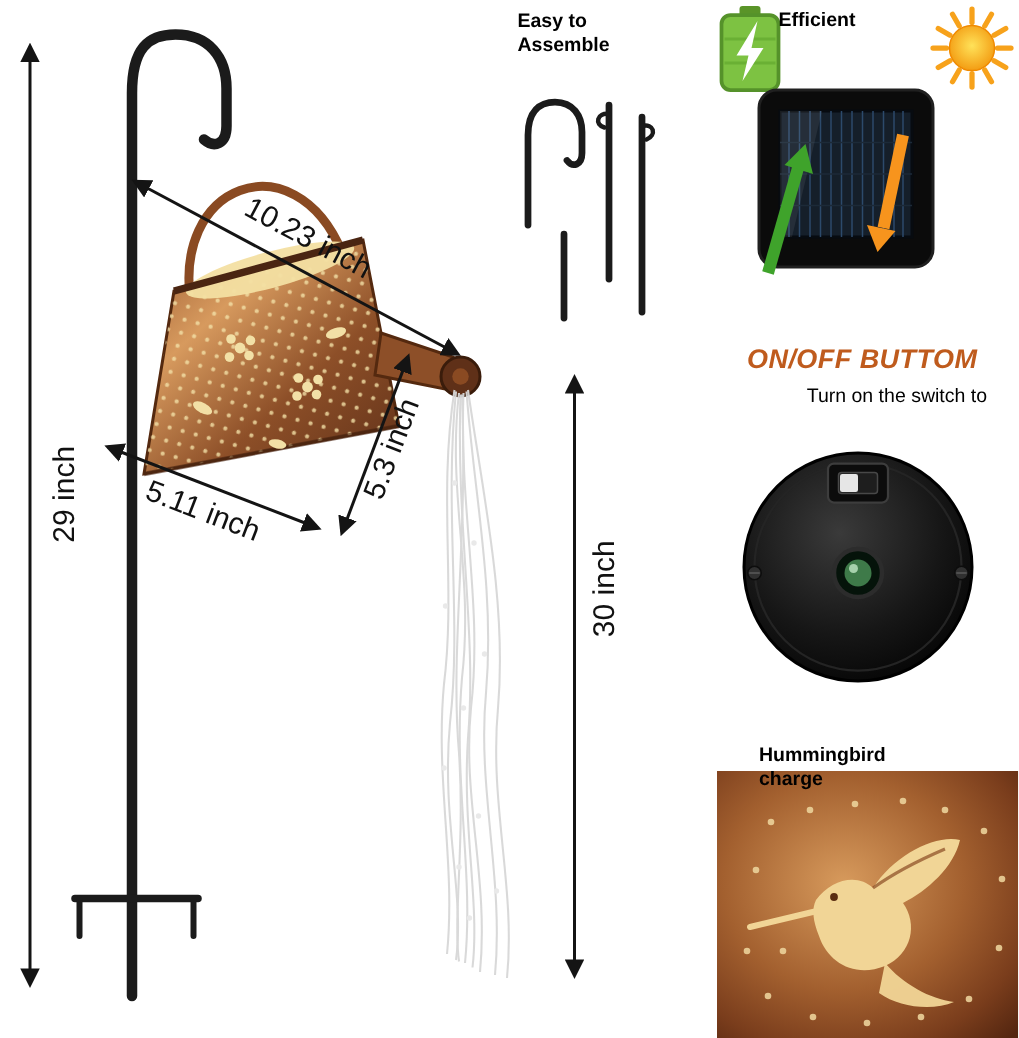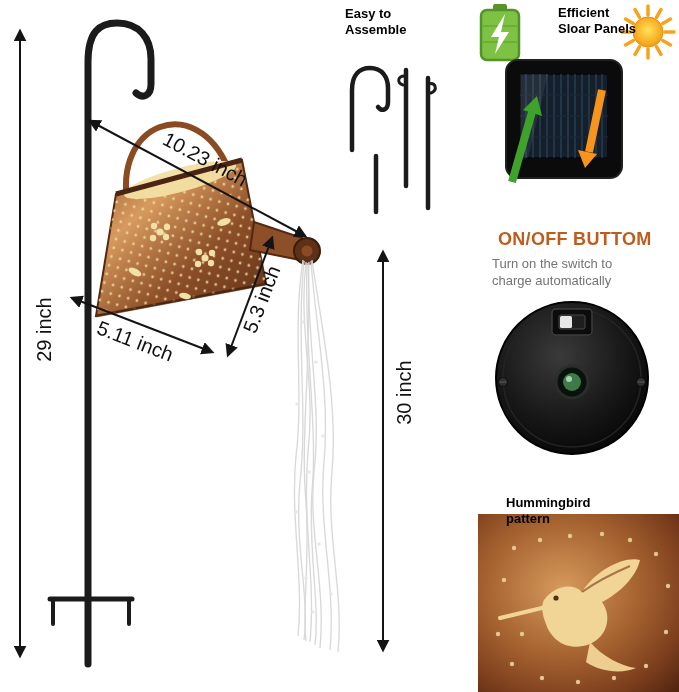--- a/index.html
+++ b/index.html
@@ -1,22 +1,22 @@
 <!DOCTYPE html>
 <html><head>
 <meta charset="utf-8">
 <style>
   html,body{margin:0;padding:0;background:#fff;}
   body{font-family:"Liberation Sans", sans-serif;}
   #canvas{position:relative;width:679px;height:692px;background:#ffffff;overflow:hidden;}
   .abs{position:absolute;}
   .dim{position:absolute;font-size:20px;color:#111;text-align:center;white-space:nowrap;z-index:5;}
   .head{position:absolute;font-weight:bold;font-size:13px;color:#000;line-height:1.25;z-index:5;}
-  .onoff-title{position:absolute;font-weight:bold;font-size:18px;color:#bf5b1d;letter-spacing:.3px;z-index:5;}
-  .small{position:absolute;font-size:13px;color:#737373;line-height:1.3;text-align:left;z-index:5;}
+  .onoff-title{position:absolute;font-weight:bold;font-size:18px;color:#bf5b1d;letter-spacing:.3px;z-index:5;font-style:italic;}
+  .small{position:absolute;font-size:13px;color:#000000;line-height:1.3;text-align:right;z-index:5;}
 </style>
 </head>
 <body>
 
 <div id="canvas">
 
   <svg class="abs" style="left:0;top:0;" width="679" height="692" viewBox="0 0 679 692">
     <defs>
       <marker id="arrow" viewBox="0 0 10 10" refX="8" refY="5" markerWidth="6.5" markerHeight="6.5" orient="auto-start-reverse">
         <path d="M0,0 L10,5 L0,10 Z" fill="#141414"></path>
@@ -118,23 +118,22 @@
     </g>
   </svg>
 
   <svg class="abs" style="left:478px;top:4px;" width="44" height="58" viewBox="0 0 44 58">
     <rect x="15" y="0" width="14" height="7" rx="2" fill="#5a9428"></rect>
     <rect x="3" y="6" width="38" height="50" rx="6" fill="#7dc242" stroke="#55922a" stroke-width="2.5"></rect>
     <line x1="5" y1="22" x2="39" y2="22" stroke="#6ab034" stroke-width="2"></line>
     <line x1="5" y1="38" x2="39" y2="38" stroke="#6ab034" stroke-width="2"></line>
     <polygon points="27,10 13,33 21,33 17,50 31,28 23,28" fill="#ffffff"></polygon>
   </svg>
-  <div class="head" style="left:519px;top:5px;width:110px;margin-left:39px;">
+  <div class="head" style="left:519px;top:5px;width:110px;">
     <div>Efficient</div>
-    <div>Sloar Panels</div>
   </div>
   <svg class="abs" style="left:620px;top:4px;" width="56" height="56" viewBox="0 0 56 56">
     <defs>
       <radialGradient id="sungrad" cx="0.5" cy="0.45" r="0.7">
         <stop offset="0" stop-color="#ffe259"></stop>
           <stop offset="1" stop-color="#f08a00"></stop>
       </radialGradient>
     </defs>
     <g stroke="#f7a21b" stroke-width="3.5" stroke-linecap="round">
       <line x1="45" y1="28" x2="54" y2="28"></line>
@@ -182,21 +181,20 @@
     </g>
     <g>
       <line x1="112" y1="36" x2="99" y2="98" stroke="#f7941d" stroke-width="8"></line>
       <polygon points="95,114 107,100 88,96" fill="#f7941d"></polygon>
     </g>
   </svg>
 
   <div class="onoff-title" style="left:498px;top:229px;width:165px;">ON/OFF BUTTOM</div>
   <div class="small" style="left:492px;top:256px;width:166px;">
     <div>Turn on the switch to</div>
-    <div>charge automatically</div>
   </div>
   <svg class="abs" style="left:490px;top:296px;" width="164" height="164" viewBox="0 0 164 164">
     <defs>
       <radialGradient id="discg" cx="0.42" cy="0.35" r="0.75">
         <stop offset="0" stop-color="#3a3a3a"></stop>
           <stop offset="0.6" stop-color="#161616"></stop>
           <stop offset="1" stop-color="#020202"></stop>
       </radialGradient>
     </defs>
     <circle cx="82" cy="82" r="76" fill="url(#discg)" stroke="#000000" stroke-width="2"></circle>
@@ -214,21 +212,21 @@
     <g fill="#303030" stroke="#0d0d0d">
       <circle cx="13" cy="86" r="4.5"></circle>
         <circle cx="151" cy="86" r="4.5"></circle>
       <line x1="9.5" y1="86" x2="16.5" y2="86" stroke="#5a5a5a"></line>
       <line x1="147.5" y1="86" x2="154.5" y2="86" stroke="#5a5a5a"></line>
     </g>
   </svg>
 
   <div class="head" style="left:506px;top:459px;width:150px;margin-top:36px;">
     <div>Hummingbird</div>
-    <div>pattern</div>
+    <div>charge</div>
   </div>
   <svg class="abs" style="left:478px;top:514px;" width="201" height="178" viewBox="0 0 201 178">
     <defs>
       <radialGradient id="copper2" cx="0.42" cy="0.42" r="0.8">
         <stop offset="0" stop-color="#d79a5c"></stop>
           <stop offset="0.5" stop-color="#a3602f"></stop>
         <stop offset="0.8" stop-color="#7a3d1c"></stop>
           <stop offset="1" stop-color="#542610"></stop>
       </radialGradient>
     </defs>

